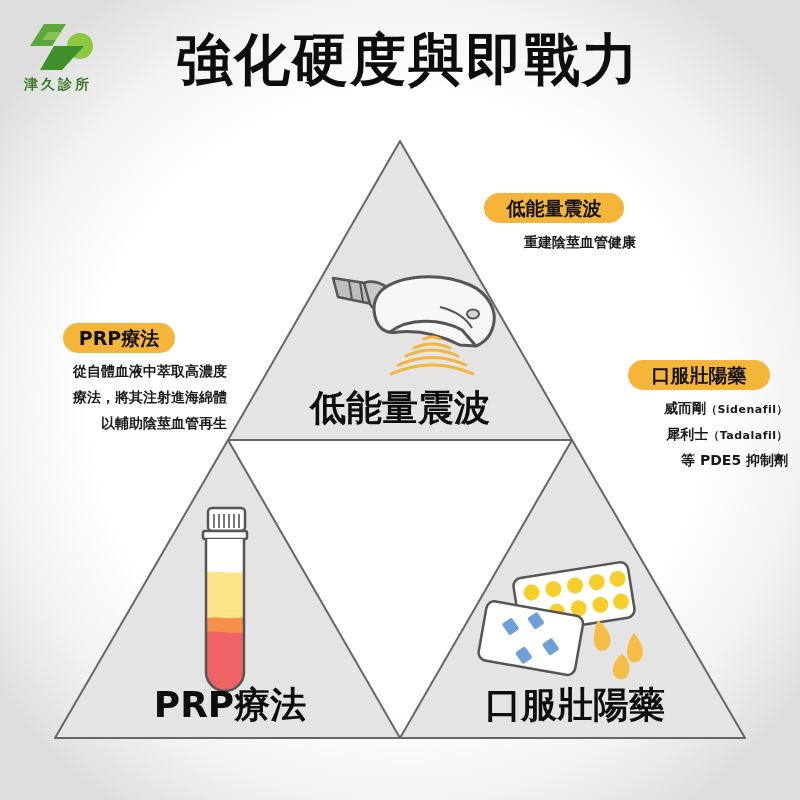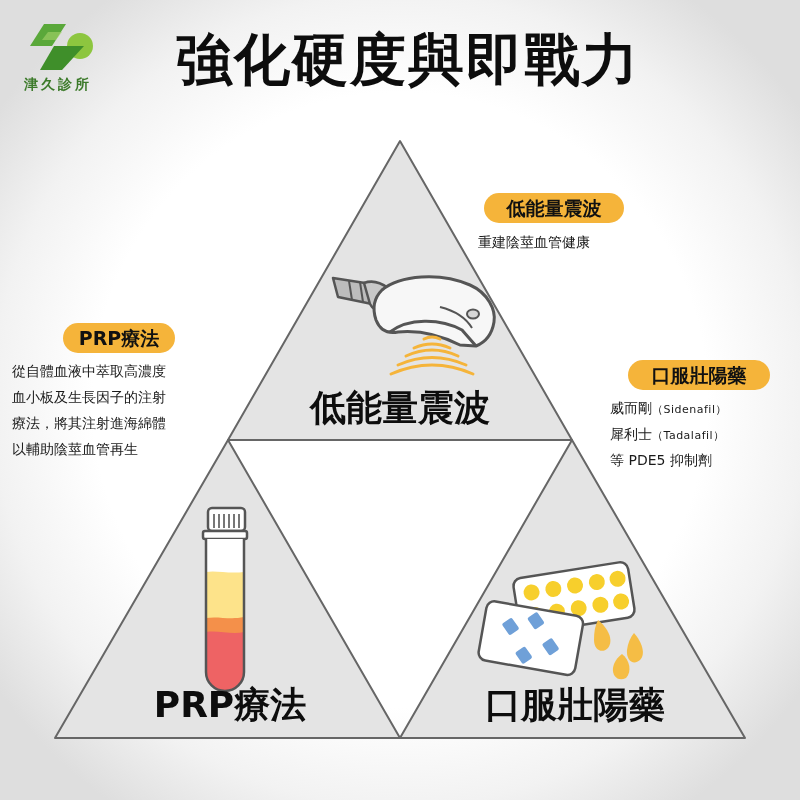--- a/index.html
+++ b/index.html
@@ -25,23 +25,23 @@
     
     .diagram { left: 0; top: 0; width: 800px; height: 800px; }
     
     .pill {
       background: #f5b43a; border-radius: 20px; font-weight: bold;
       text-align: center; color: #111;
     }
     .pill-shock { left: 484px; top: 193px; width: 140px; height: 30px; line-height: 30px; font-size: 19px; }
     .pill-prp   { left: 63px;  top: 323px; width: 112px; height: 30px; line-height: 30px; font-size: 19px; }
     .pill-oral  { left: 628px; top: 360px; width: 142px; height: 30px; line-height: 30px; font-size: 19px; }
-    .desc { font-size: 14px; line-height: 26px; color: #1a1a1a; text-align: left; }
+    .desc { font-size: 14px; line-height: 26px; color: #1a1a1a; text-align: right; font-weight: bold; }
     .desc-shock { left: 478px; top: 229px; width: 158px; }
-    .desc-prp   { left: 12px;  top: 358px; width: 205px; }
+    .desc-prp   { left: 22px;  top: 358px; width: 205px; }
     .desc-oral  { left: 610px; top: 396px; width: 178px; line-height: 25px; }
     .desc-oral .en { font-size: 11px; letter-spacing: 0.5px; }
     .line { display: block; white-space: nowrap; }
     
     .tri-label { font-weight: bold; text-align: center; color: #0d0d0d; white-space: nowrap; }
     .label-shock { left: 290px; top: 385px; width: 220px; font-size: 36px; line-height: 46px; }
     .label-prp   { left: 130px; top: 682px; width: 200px; font-size: 36px; line-height: 46px; }
     .label-oral  { left: 465px; top: 682px; width: 220px; font-size: 36px; line-height: 46px; }
   </style>
 </head>
@@ -142,21 +142,20 @@
 <div class="abs title">強化硬度與即戰力</div>
 
 <div class="abs pill pill-shock">低能量震波</div>
 <div class="abs desc desc-shock">
   <span class="line">重建陰莖血管健康</span>
 </div>
 
 <div class="abs pill pill-prp">PRP療法</div>
 <div class="abs desc desc-prp">
   <span class="line">從自體血液中萃取高濃度</span>
-  <span class="line">血小板及生長因子的注射</span>
   <span class="line">療法，將其注射進海綿體</span>
   <span class="line">以輔助陰莖血管再生</span>
 </div>
 
 <div class="abs pill pill-oral">口服壯陽藥</div>
 <div class="abs desc desc-oral">
   <span class="line"><span>威而剛</span><span class="en">（Sidenafil）</span></span>
   <span class="line"><span>犀利士</span><span class="en">（Tadalafil）</span></span>
   <span class="line">等 PDE5 抑制劑</span>
 </div>

